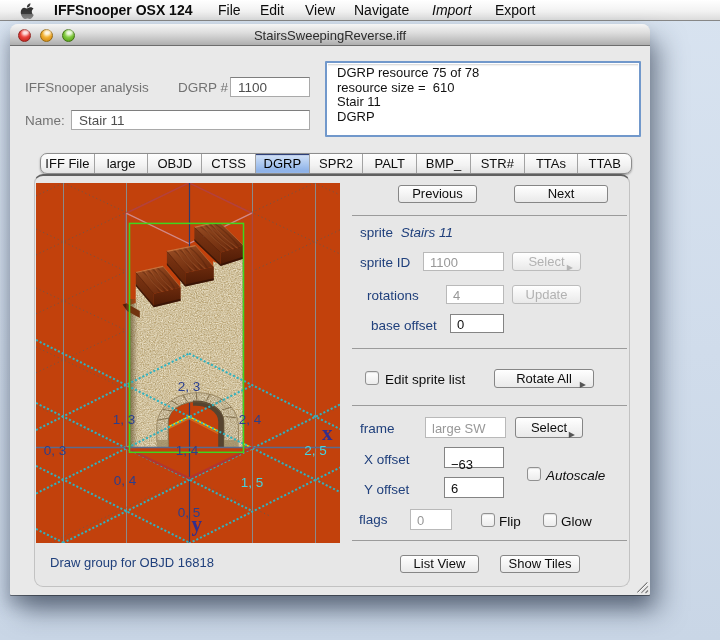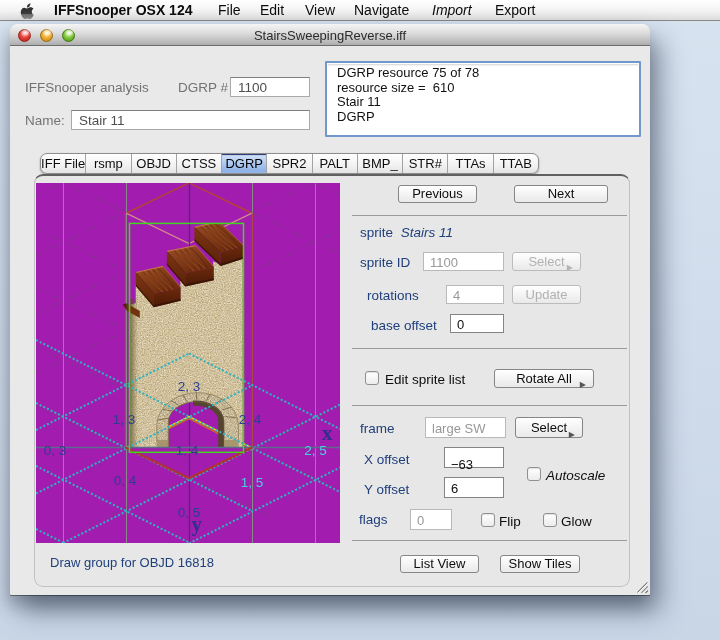--- a/index.html
+++ b/index.html
@@ -45,42 +45,42 @@
   font-size:13.5px; color:#4e4e4e; padding:2px 0 0 7px;
 }
 #infobox {
   position:absolute; left:315px; top:37px; width:316px; height:76px;
   background:#fff; border:2px solid #7198cb; border-radius:1px;
   box-shadow:inset 0 0 0 1px #fff, inset 0 2px 2px rgba(0,0,0,0.18);
   font-size:13px; color:#111; line-height:14.6px; padding:3px 0 0 10px;
 }
 
 #tabstrip {
-  position:absolute; left:30px; top:129px; width:499px; height:21px;
+  position:absolute; left:30px; top:129px; width:592px; height:21px;
   background:linear-gradient(180deg,#fefefe 0%,#f2f2f2 60%,#e3e3e3 100%);
   border:1px solid #8d8d8d; border-radius:7px;
   display:flex; overflow:hidden;
   box-shadow:0 1px 2px rgba(0,0,0,0.35);
 }
 .tab {
   flex:1 1 0; text-align:center; font-size:13px; color:#0d0d0d;
   line-height:19px; border-right:1px solid #a2a2a2;
 }
 .tab:last-child { border-right:none; }
 .tab.sel {
   background:linear-gradient(180deg,#2e3f77 0%,#2e3f77 7%,#cfdff6 8%,#a9c6ef 55%,#8db1e7 90%,#96b8ea 100%);
   color:#000;
 }
 
 #gbox {
   position:absolute; left:24px; top:150px; width:596px; height:413px;
   background:#e7e7e7; border:1px solid #c2c2c2; border-top:2px solid #606060;
   border-radius:9px;
 }
-#canvas { position:absolute; left:26px; top:159px; width:304px; height:360px; background:#a21caf; }
+#canvas { position:absolute; left:26px; top:159px; width:304px; height:360px; background:#c2410c; }
 
 .btn {
   position:absolute; background:linear-gradient(180deg,#ffffff 0%,#f4f4f4 50%,#e9e9e9 100%);
   border:1px solid #868686; border-radius:3px;
   font-size:13px; color:#0d0d0d; text-align:center;
   font-family:"Liberation Sans", sans-serif;
 }
 .btn.dis { border-color:#bcbcbc; color:#b2b2b2; }
 .arr { position:absolute; font-size:8px; right:7px; top:6px; color:#555; }
 .btn.dis .arr { color:#b5b5b5; }
@@ -139,21 +139,21 @@
 
     <div class="lab" style="left:15px;top:56px;">IFFSnooper analysis</div>
     <div class="lab" style="left:130px;top:56px;width:88px;text-align:right;">DGRP #</div>
     <div class="field" style="left:220px;top:53px;width:80px;height:20px;">1100</div>
     <div class="lab" style="left:15px;top:89px;">Name:</div>
     <div class="field" style="left:61px;top:86px;width:239px;height:20px;">Stair 11</div>
     <div id="infobox">DGRP resource 75 of 78<br>resource size =&nbsp; 610<br>Stair 11<br>DGRP</div>
 
     <div id="tabstrip">
       <div class="tab">IFF File</div>
-      <div class="tab">rsmp</div>
+      <div class="tab">large</div>
       <div class="tab">OBJD</div>
       <div class="tab">CTSS</div>
       <div class="tab sel">DGRP</div>
       <div class="tab">SPR2</div>
       <div class="tab">PALT</div>
       <div class="tab">BMP_</div>
       <div class="tab">STR#</div>
       <div class="tab">TTAs</div>
       <div class="tab">TTAB</div>
     </div>

